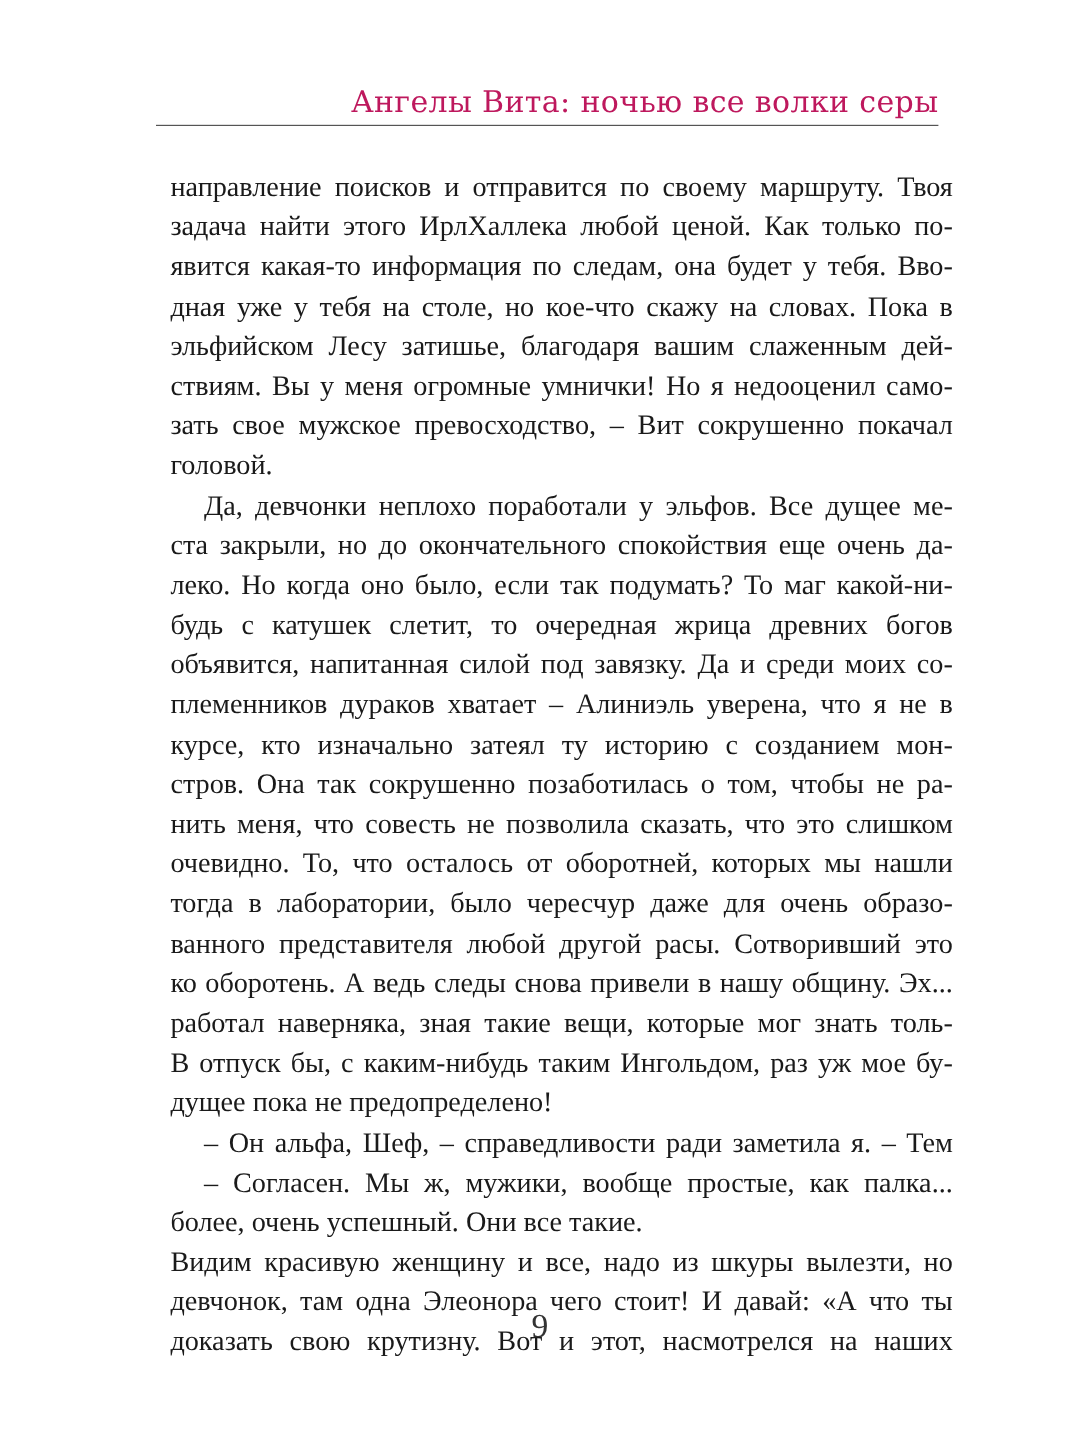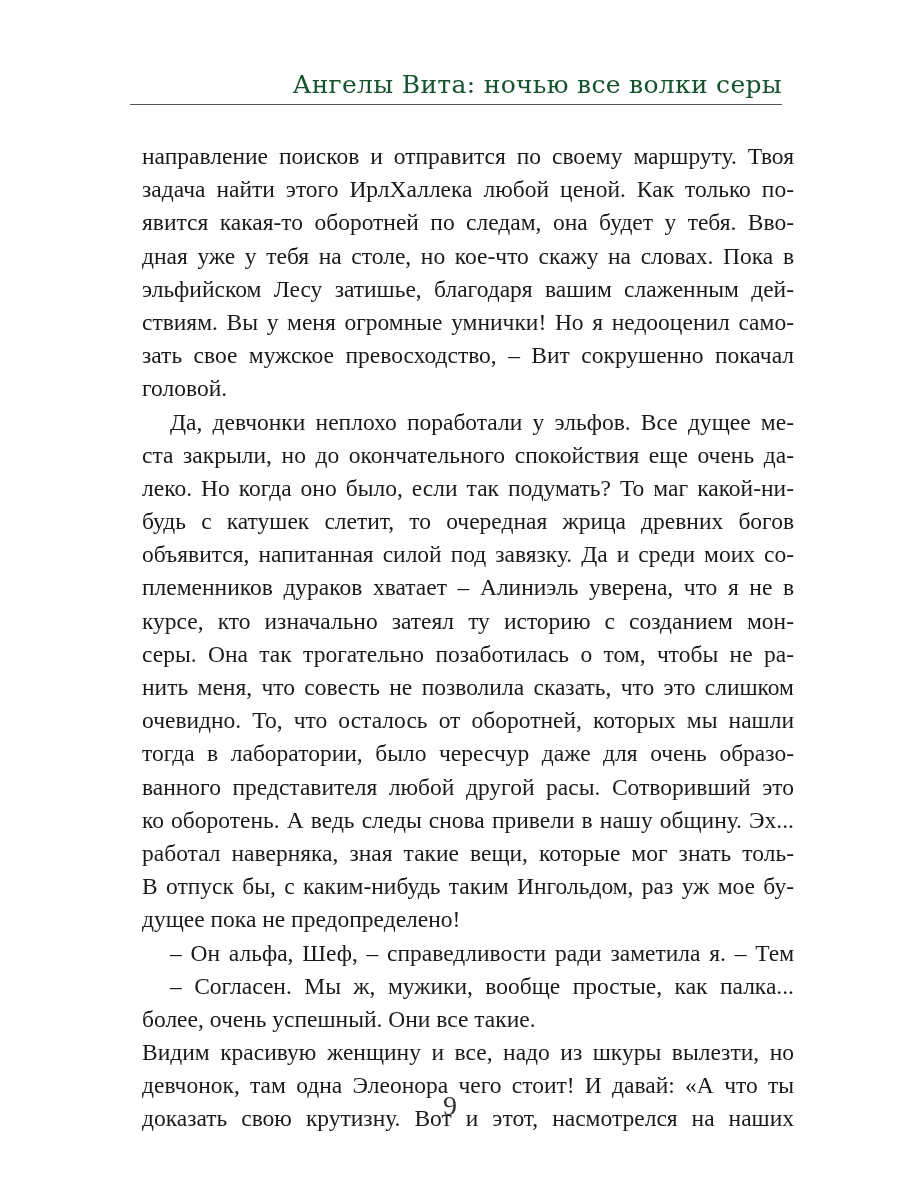--- a/index.html
+++ b/index.html
@@ -16,21 +16,21 @@
       color: #1a1a1a;
     }
     .running-header {
       position: absolute;
       left: 130px;
       top: 70px;
       width: 652px;
       text-align: right;
       font-family: "DejaVu Serif", "Liberation Serif", serif;
       font-size: 25px;
-      color: #14532d;
+      color: #be185d;
       letter-spacing: 0.3px;
       line-height: 30px;
     }
     .header-rule {
       position: absolute;
       left: 130px;
       top: 104px;
       width: 652px;
       height: 0;
       border-top: 1.5px solid #555555;
@@ -80,35 +80,35 @@
 </head>
 <body>
 
 <div>
   <div class="running-header">Ангелы Вита: ночью все волки серы</div>
   <div class="header-rule"></div>
 
   <div class="body-text">
     <span class="line"><span class="line-inner">направление поисков и отправится по своему маршруту. Твоя</span></span>
     <span class="line"><span class="line-inner">задача найти этого ИрлХаллека любой ценой. Как только по-</span></span>
-    <span class="line"><span class="line-inner">явится какая-то оборотней по следам, она будет у тебя. Вво-</span></span>
+    <span class="line"><span class="line-inner">явится какая-то информация по следам, она будет у тебя. Вво-</span></span>
     <span class="line"><span class="line-inner">дная уже у тебя на столе, но кое-что скажу на словах. Пока в</span></span>
     <span class="line"><span class="line-inner">эльфийском Лесу затишье, благодаря вашим слаженным дей-</span></span>
     <span class="line"><span class="line-inner">ствиям. Вы у меня огромные умнички! Но я недооценил само-</span></span>
     <span class="line"><span class="line-inner">зать свое мужское превосходство, – Вит сокрушенно покачал</span></span>
     <span class="line last"><span class="line-inner">головой.</span></span>
 
     <span class="line indent"><span class="line-inner">Да, девчонки неплохо поработали у эльфов. Все дущее ме-</span></span>
     <span class="line"><span class="line-inner">ста закрыли, но до окончательного спокойствия еще очень да-</span></span>
     <span class="line"><span class="line-inner">леко. Но когда оно было, если так подумать? То маг какой-ни-</span></span>
     <span class="line"><span class="line-inner">будь с катушек слетит, то очередная жрица древних богов</span></span>
     <span class="line"><span class="line-inner">объявится, напитанная силой под завязку. Да и среди моих со-</span></span>
     <span class="line"><span class="line-inner">племенников дураков хватает – Алиниэль уверена, что я не в</span></span>
     <span class="line"><span class="line-inner">курсе, кто изначально затеял ту историю с созданием мон-</span></span>
-    <span class="line"><span class="line-inner">серы. Она так трогательно позаботилась о том, чтобы не ра-</span></span>
+    <span class="line"><span class="line-inner">стров. Она так сокрушенно позаботилась о том, чтобы не ра-</span></span>
     <span class="line"><span class="line-inner">нить меня, что совесть не позволила сказать, что это слишком</span></span>
     <span class="line"><span class="line-inner">очевидно. То, что осталось от оборотней, которых мы нашли</span></span>
     <span class="line"><span class="line-inner">тогда в лаборатории, было чересчур даже для очень образо-</span></span>
     <span class="line"><span class="line-inner">ванного представителя любой другой расы. Сотворивший это</span></span>
     <span class="line"><span class="line-inner">ко оборотень. А ведь следы снова привели в нашу общину. Эх...</span></span>
     <span class="line"><span class="line-inner">работал наверняка, зная такие вещи, которые мог знать толь-</span></span>
     <span class="line"><span class="line-inner">В отпуск бы, с каким-нибудь таким Ингольдом, раз уж мое бу-</span></span>
     <span class="line last"><span class="line-inner">дущее пока не предопределено!</span></span>
 
     <span class="line indent"><span class="line-inner">– Он альфа, Шеф, – справедливости ради заметила я. – Тем</span></span>

